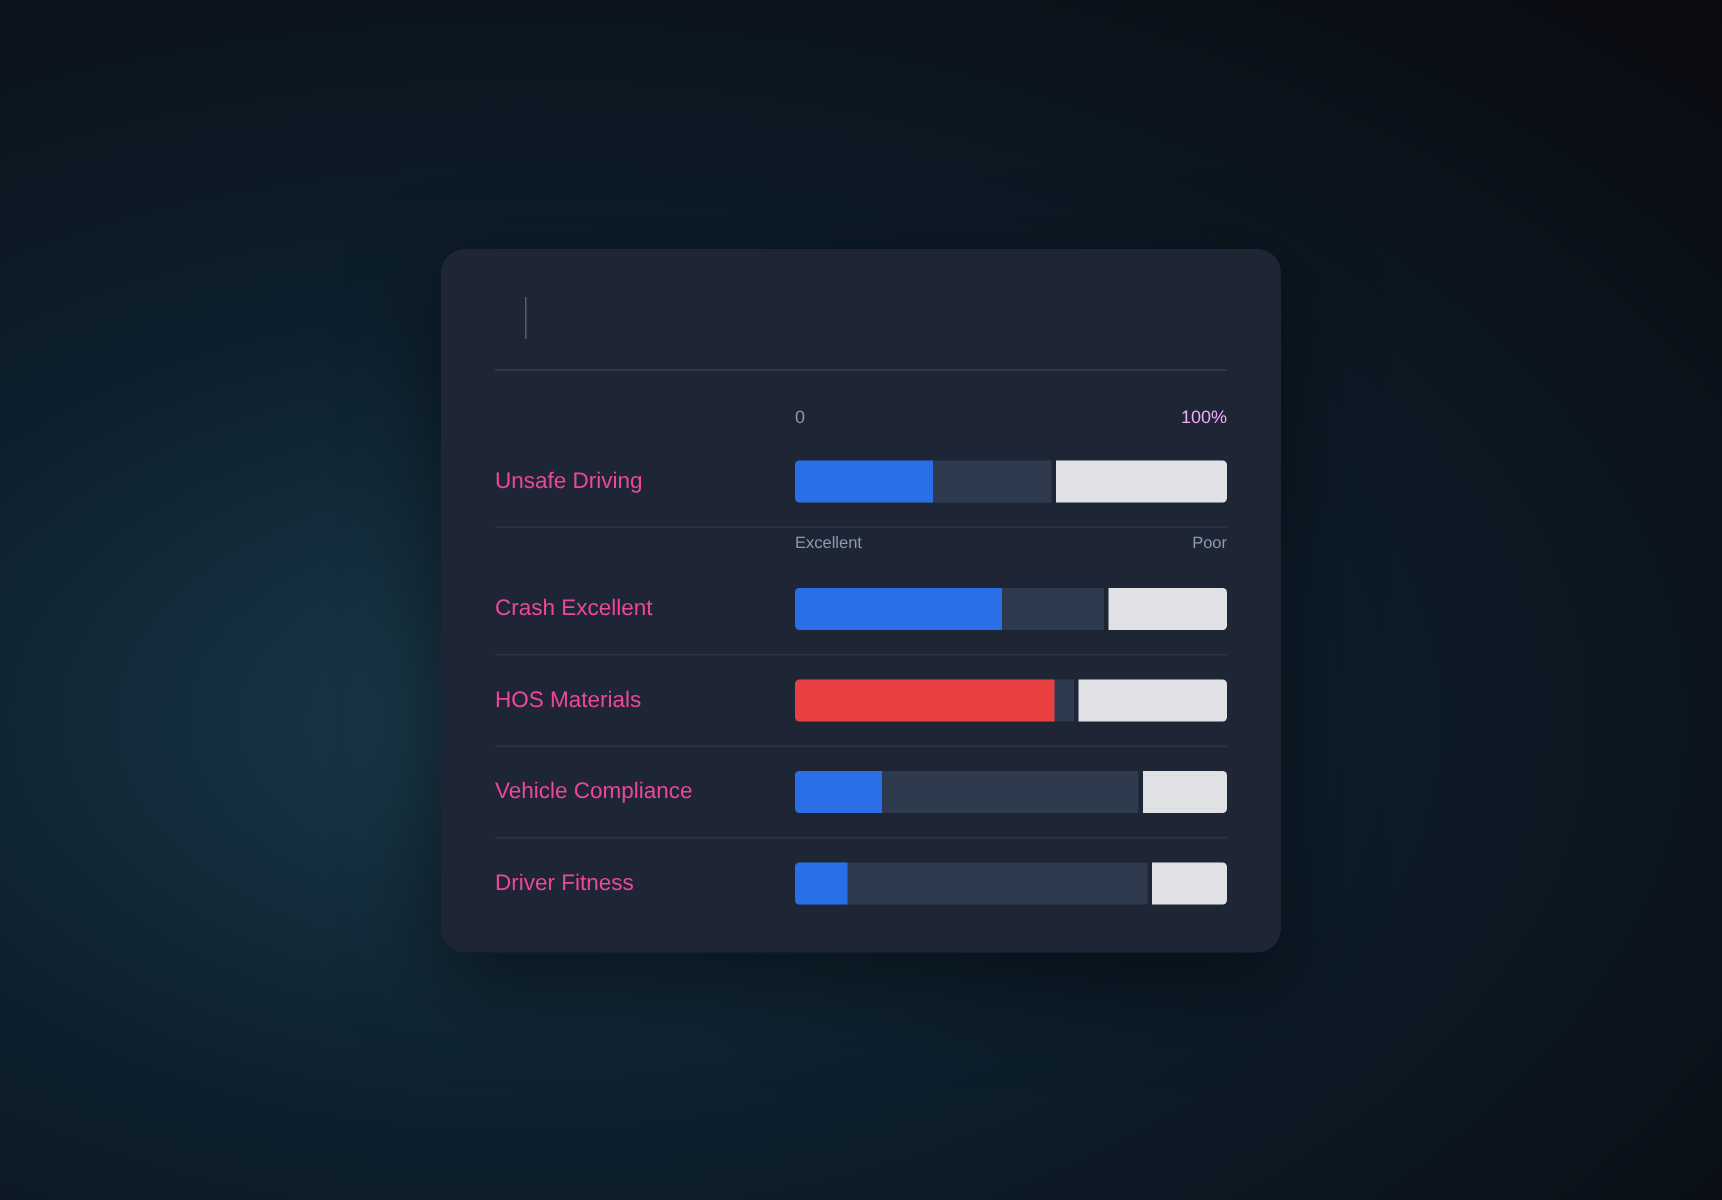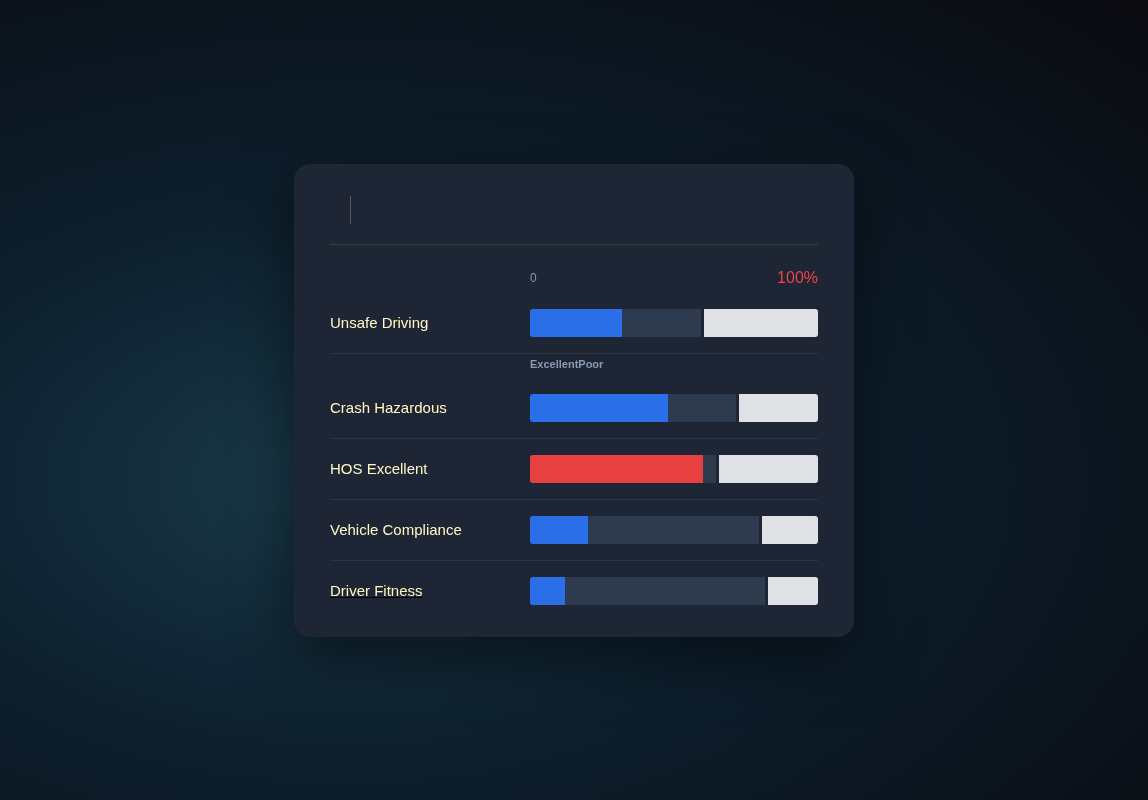--- a/index.html
+++ b/index.html
@@ -57,40 +57,39 @@
       padding-left: 200px;
     }
 
     .scale-labels .scale-0 {
       font-size: 12px;
       color: #8a9ab0;
       margin-right: auto;
     }
 
     .scale-labels .scale-100 {
-      font-size: 16px;
-      color: #ef4444;
+      font-size: 12px;
+      color: #f0abfc;
     }
 
     .row {
       padding: 16px 0;
       border-bottom: 1px solid rgba(255,255,255,0.07);
       display: flex;
       align-items: center;
     }
 
     .row:last-child {
       border-bottom: none;
       padding-bottom: 0;
-      text-decoration: underline;
     }
 
     .row-label {
       font-size: 15px;
-      color: #fef9c3;
+      color: #ec4899;
       font-weight: 400;
       width: 200px;
       flex-shrink: 0;
     }
 
     .bar-container {
       flex: 1;
       position: relative;
     }
 
@@ -130,24 +129,24 @@
     .bar-remainder {
       position: absolute;
       top: 0;
       height: 100%;
       background: rgba(255,255,255,0.85);
       border-radius: 0 3px 3px 0;
     }
 
     .excellent-poor {
       display: flex;
+      justify-content: space-between;
       padding-left: 200px;
       margin-top: 4px;
       margin-bottom: 8px;
-      font-weight: bold;
     }
 
     .excellent-poor span {
       font-size: 11px;
       color: #8a9ab0;
     }
   </style>
 </head>
 <body>
 
@@ -172,31 +171,31 @@
         <div class="bar-remainder" style="left: 60%; width: 40%"></div>
         <div class="threshold-marker" style="left: calc(60% - 1.5px)"></div>
       </div>
     </div>
   </div>
       <div class="excellent-poor">
       <span>Excellent</span>
       <span>Poor</span>
     </div>
       <div class="row">
-    <span class="row-label">Crash Hazardous</span>
+    <span class="row-label">Crash Excellent</span>
     <div class="bar-container">
       <div class="bar-track">
         <div class="bar-fill blue" style="width: 48%"></div>
         <div class="bar-remainder" style="left: 72%; width: 28%"></div>
         <div class="threshold-marker" style="left: calc(72% - 1.5px)"></div>
       </div>
     </div>
   </div>
       <div class="row">
-    <span class="row-label">HOS Excellent</span>
+    <span class="row-label">HOS Materials</span>
     <div class="bar-container">
       <div class="bar-track">
         <div class="bar-fill red" style="width: 60%"></div>
         <div class="bar-remainder" style="left: 65%; width: 35%"></div>
         <div class="threshold-marker" style="left: calc(65% - 1.5px)"></div>
       </div>
     </div>
   </div>
       <div class="row">
     <span class="row-label">Vehicle Compliance</span>

